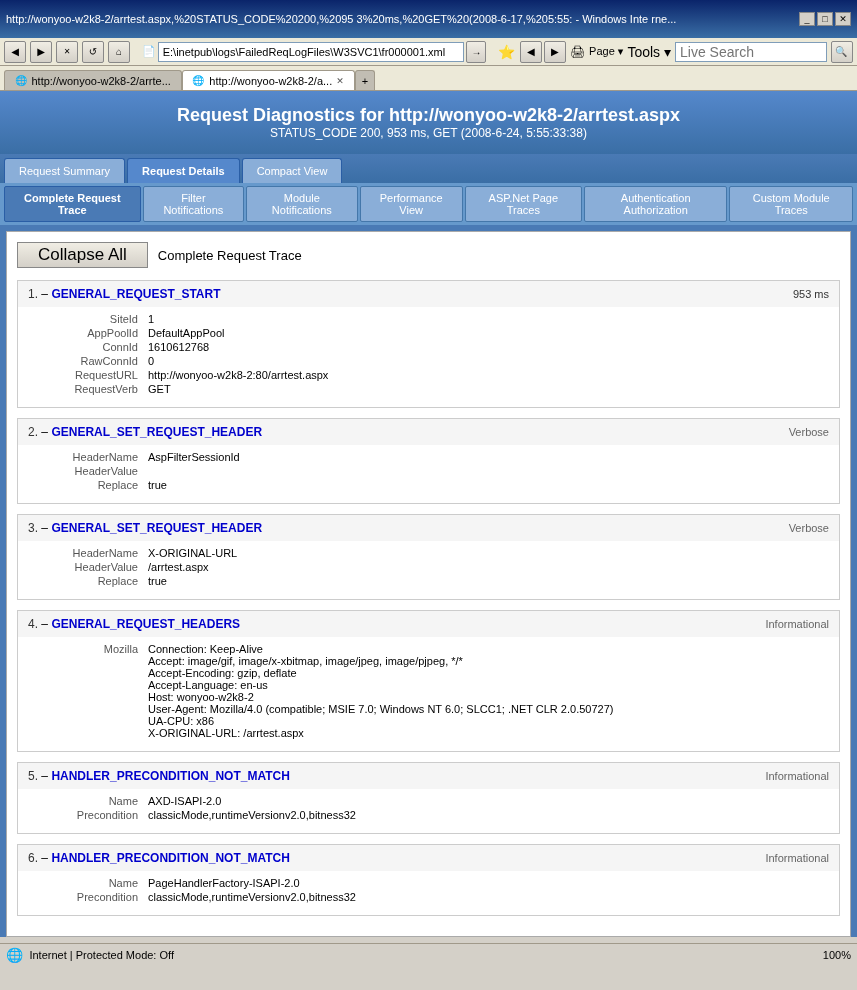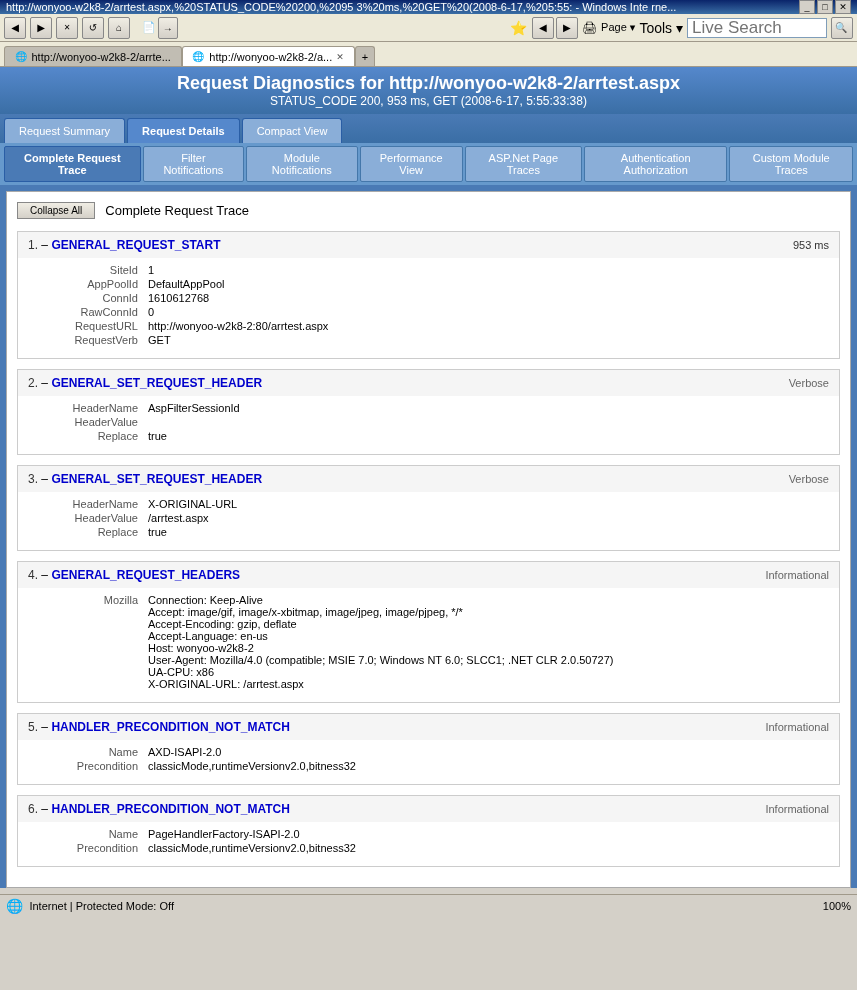--- a/index.html
+++ b/index.html
@@ -7,21 +7,21 @@
 
     
     .browser-titlebar {
       background: linear-gradient(to bottom, #0a246a, #3a6ea5);
       color: white;
       font-size: 11px;
       padding: 3px 6px;
       display: flex;
       justify-content: space-between;
       align-items: center;
-      height: 14px;
+      height: 38px;
     }
     .browser-titlebar-text { font-size: 11px; white-space: nowrap; overflow: hidden; text-overflow: ellipsis; }
     .browser-titlebar-buttons { display: flex; gap: 2px; }
     .browser-titlebar-buttons span {
       display: inline-block; width: 16px; height: 14px;
       background: #d4d0c8; border: 1px solid #888;
       font-size: 9px; text-align: center; line-height: 12px; cursor: pointer;
       color: #000;
     }
 
@@ -42,23 +42,23 @@
     }
     .address-bar {
       flex: 1;
       height: 20px;
       border: 1px solid #7f9db9;
       background: white;
       padding: 1px 4px;
       font-size: 11px;
     }
     .search-bar {
-      width: 140px; height: 20px;
+      width: 152px; height: 20px;
       border: 1px solid #7f9db9;
-      padding: 1px 4px; font-size: 17px;
+      padding: 1px 4px; font-size: 14px;
     }
 
     .browser-tabs {
       background: #ece9d8;
       padding: 4px 4px 0 4px;
       display: flex;
       align-items: flex-end;
       border-bottom: 1px solid #a0998a;
     }
     .browser-tab {
@@ -80,21 +80,21 @@
 
     
     .page-content {
       background: #4a7ab5;
       padding: 0;
     }
 
     .page-header {
       background: linear-gradient(to bottom, #5588cc, #3a6ea5);
       text-align: center;
-      padding: 6px;
+      padding: 14px;
       color: white;
     }
     .page-header h1 { font-size: 18px; font-weight: bold; }
     .page-header h1 a { color: white; }
     .page-header .subtitle { font-size: 12px; }
 
     .main-tabs {
       background: linear-gradient(to bottom, #4a7ab5, #3a6ea5);
       display: flex;
       padding: 4px 4px 0 4px;
@@ -148,22 +148,22 @@
 
     .section-header {
       display: flex;
       align-items: center;
       margin-bottom: 12px;
       gap: 10px;
     }
     .collapse-all-btn {
       border: 1px solid #888;
       background: linear-gradient(to bottom, #f0ede4, #d4d0c8);
-      padding: 2px 12px;
-      font-size: 10px;
+      padding: 2px 20px;
+      font-size: 17px;
       cursor: pointer;
     }
     .section-title { font-size: 13px; }
 
     
     .trace-item {
       border: 1px solid #ccc;
       margin-bottom: 10px;
       background: white;
     }
@@ -226,20 +226,21 @@
 
 <div class="browser-toolbar">
   <div class="nav-button">◀</div>
   <div class="nav-button">▶</div>
   <div class="nav-button" style="font-size:8px;">✕</div>
   <div class="nav-button">↺</div>
   <div class="nav-button">⌂</div>
   <span style="width:4px;"></span>
   <div style="display:flex;align-items:center;flex:1;gap:2px;">
     <span style="font-size:11px;">📄</span>
+    <input class="address-bar" type="text" value="E:\inetpub\logs\FailedReqLogFiles\W3SVC1\fr000001.xml" style="">
     <div class="nav-button" style="width:auto;padding:0 4px;font-size:10px;">→</div>
   </div>
   <span style="width:4px;"></span>
   <span style="font-size:14px;">⭐</span>
   <div style="display:flex;align-items:center;gap:2px;">
     <div class="nav-button">◀</div>
     <div class="nav-button">▶</div>
   </div>
   <span style="font-size:12px;">🖨</span>
   <span style="font-size:11px;">Page ▾</span>
@@ -260,21 +261,21 @@
   </div>
   <div class="browser-tab" style="padding:2px 6px;">+</div>
 </div>
 
 <div class="page-content">
 
   <div class="page-header">
     <h1>
       <span>Request Diagnostics for </span><a>http://wonyoo-w2k8-2/arrtest.aspx</a>
     </h1>
-    <div class="subtitle">STATUS_CODE 200, 953 ms, GET (2008-6-17, 5:55:33:38)</div>
+    <div class="subtitle">STATUS_CODE 200, 953 ms, GET (2008-6-24, 5:55:33:38)</div>
   </div>
 
   <div class="main-tabs">
     <div class="main-tab">
       <span>Request Summary</span>
     </div>
     <div class="main-tab active">
       <span>Request Details</span>
     </div>
     <div class="main-tab">

